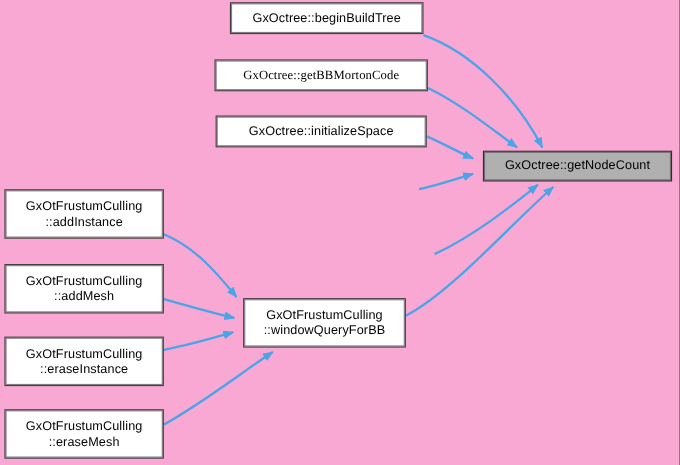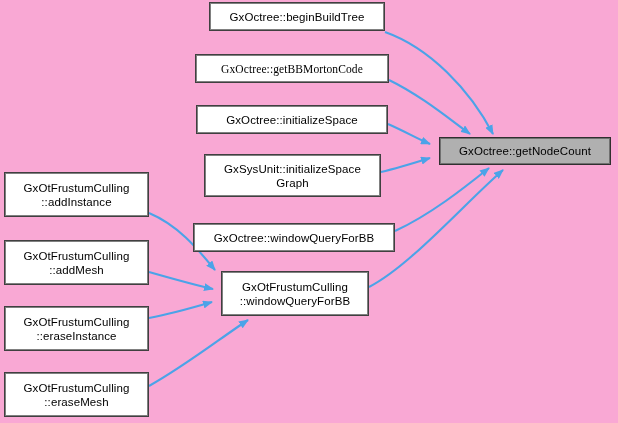--- a/index.html
+++ b/index.html
@@ -80,28 +80,21 @@
   </div>
 
   <div class="node" style="left:196px; top:55px; width:192px; height:27px;font-family:Liberation Serif, serif;">
     <span class="node-label">GxOctree::getBBMortonCode</span>
   </div>
 
   <div class="node" style="left:197px; top:106px; width:190px; height:27px;">
     <span class="node-label">GxOctree::initializeSpace</span>
   </div>
 
-  <div class="node" style="left:205px; top:155px; width:175px; height:41px;">
-    <span class="node-label">GxSysUnit::initializeSpace
-Graph</span>
-  </div>
 
-  <div class="node" style="left:194px; top:224px; width:200px; height:27px;">
-    <span class="node-label">GxOctree::windowQueryForBB</span>
-  </div>
 
   <div class="node" style="left:222px; top:272px; width:146px; height:43px;">
     <span class="node-label">GxOtFrustumCulling
 ::windowQueryForBB</span>
   </div>
 
   <div class="node" style="left:5px; top:173px; width:143px; height:43px;">
     <span class="node-label">GxOtFrustumCulling
 ::addInstance</span>
   </div>

